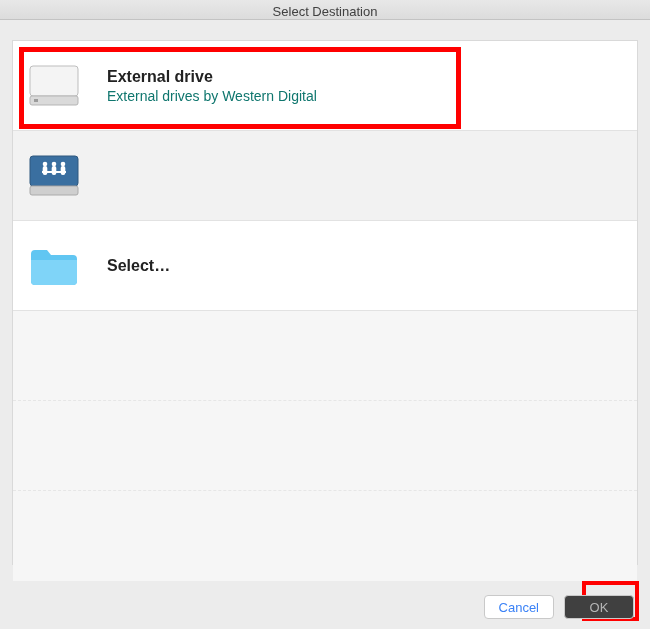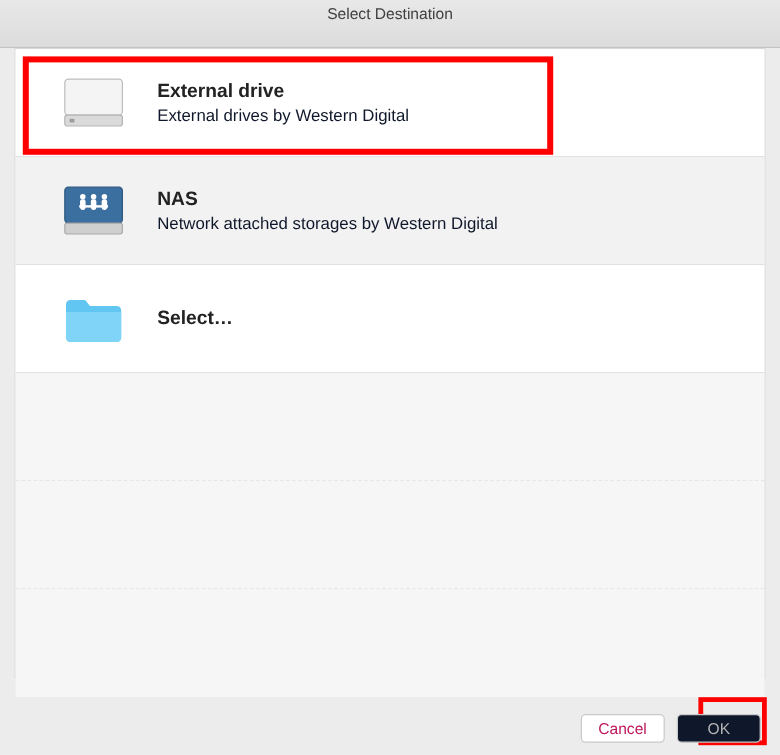--- a/index.html
+++ b/index.html
@@ -5,21 +5,21 @@
     * { box-sizing: border-box; margin: 0; padding: 0; }
     body {
       font-family: -apple-system, "Helvetica Neue", Helvetica, Arial, sans-serif;
       background: #ececec;
       width: 650px;
       height: 629px;
       overflow: hidden;
       position: relative;
     }
     .titlebar {
-      height: 40px;
+      height: 20px;
       background: linear-gradient(to bottom, #e8e8e8, #dcdcdc);
       border-bottom: 1px solid #c3c3c3;
       text-align: center;
       line-height: 24px;
       font-size: 13px;
       color: #404040;
     }
     .list-panel {
       position: absolute;
       left: 12px;
@@ -28,40 +28,40 @@
       height: 525px;
       background: #fafafa;
       border: 1px solid #d9d9d9;
     }
     .list-item {
       display: flex;
       align-items: center;
       height: 90px;
       border-bottom: 1px solid #e2e2e2;
       background: #fff;
-      padding-left: 38px;
+      padding-left: 14px;
     }
     .list-item.dim { background: #f2f2f2; }
     .item-icon {
       width: 54px;
       height: 54px;
       flex-shrink: 0;
       display: flex;
       align-items: center;
       justify-content: center;
     }
     .item-text { margin-left: 26px; }
     .item-title {
       font-size: 16px;
       font-weight: 700;
       color: #222;
     }
     .item-sub {
       font-size: 14px;
-      color: #0f172a;
+      color: #0f766e;
       margin-top: 2px;
       text-align: right;
     }
     .empty-row {
       height: 90px;
       border-bottom: 1px dashed #e6e6e6;
       background: #f6f6f6;
     }
     .empty-row.last { border-bottom: none; }
     .highlight-main {
@@ -90,25 +90,25 @@
       gap: 10px;
     }
     .btn {
       min-width: 70px;
       height: 24px;
       padding: 0 14px;
       border: 1px solid #c9c9c9;
       border-radius: 4px;
       background: #fff;
       font-size: 13px;
-      color: #be185d;
+      color: #3b82f6;
       cursor: pointer;
     }
     .btn.disabled, .btn:disabled {
-      background: #0f172a;
+      background: #404040;
       color: #b5b5b5;
       cursor: default;
     }
   </style>
 </head>
 <body>
 
 <div class="titlebar">Select Destination</div>
 
 <div class="list-panel">
@@ -137,24 +137,20 @@
           <circle cx="18" cy="10" r="2.3"></circle>
             <rect x="15.7" y="12" width="4.6" height="9" rx="2"></rect>
           <circle cx="27" cy="10" r="2.3"></circle>
             <rect x="24.7" y="12" width="4.6" height="9" rx="2"></rect>
           <circle cx="36" cy="10" r="2.3"></circle>
             <rect x="33.7" y="12" width="4.6" height="9" rx="2"></rect>
           <rect x="15" y="17" width="24" height="2"></rect>
         </g>
       </svg>
     </div>
-    <div class="item-text">
-      <div class="item-title">NAS</div>
-      <div class="item-sub">Network attached storages by Western Digital</div>
-    </div>
   </div>
 
   <div class="list-item">
     <div class="item-icon">
       <svg width="54" height="42" viewBox="0 0 54 42">
         <path d="M4 10 L4 36 Q4 40 8 40 L46 40 Q50 40 50 36 L50 14 Q50 10 46 10 L24 10 L20 5 L8 5 Q4 5 4 9 Z" fill="#61c6f2"></path>
         <path d="M4 15 L50 15 L50 36 Q50 40 46 40 L8 40 Q4 40 4 36 Z" fill="#7fd4f8"></path>
       </svg>
     </div>
     <div class="item-text">

